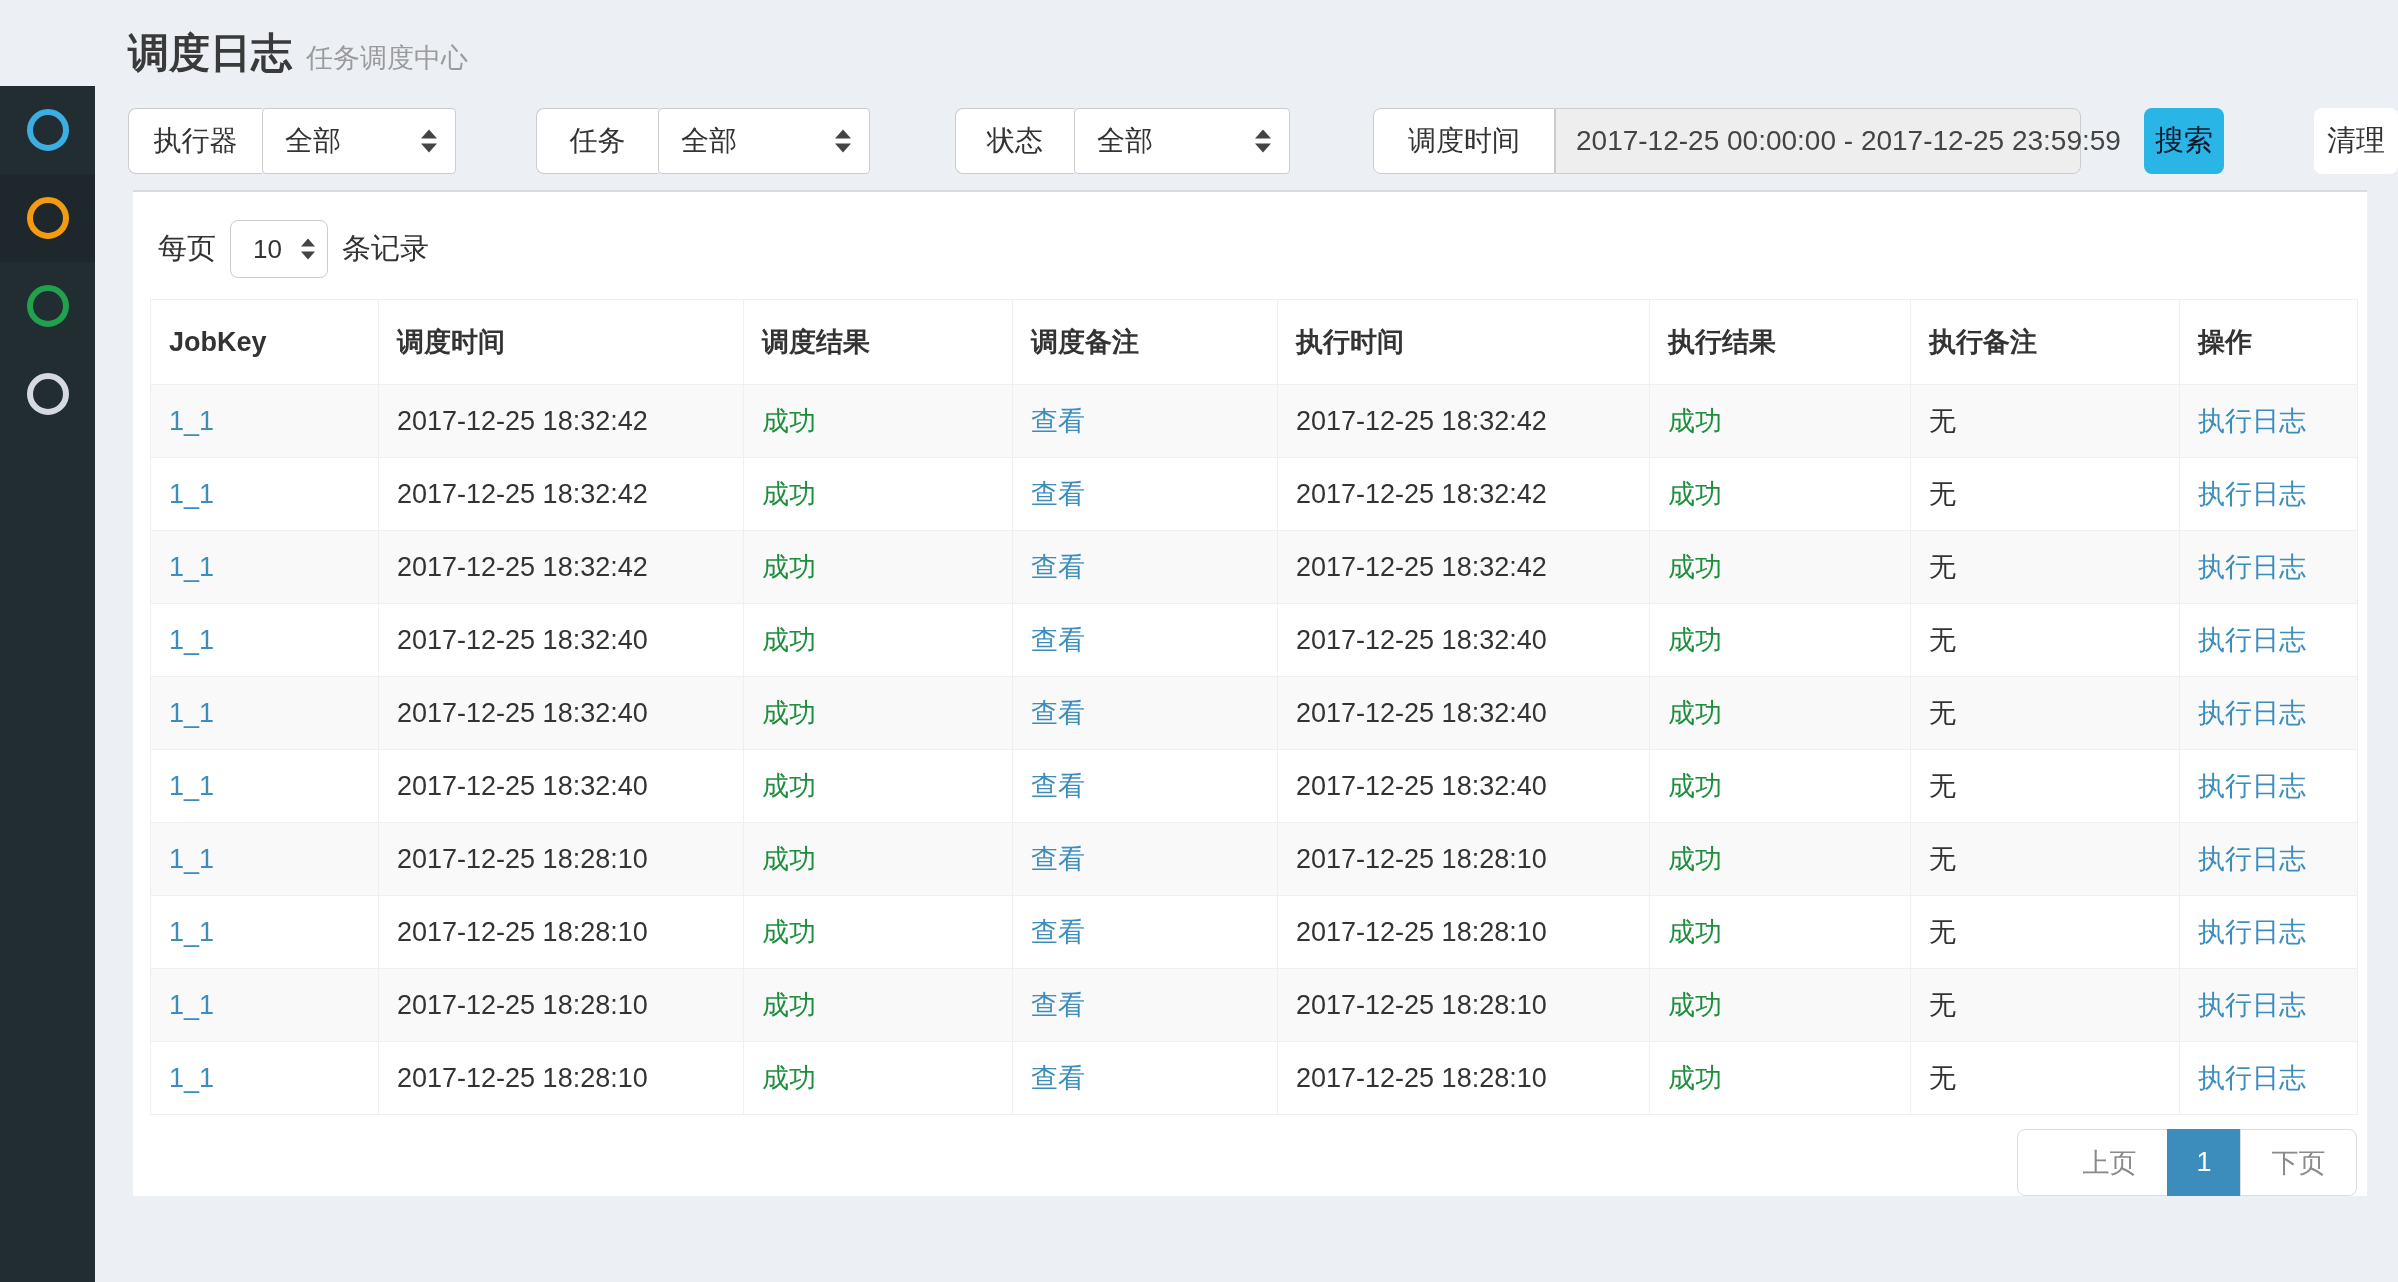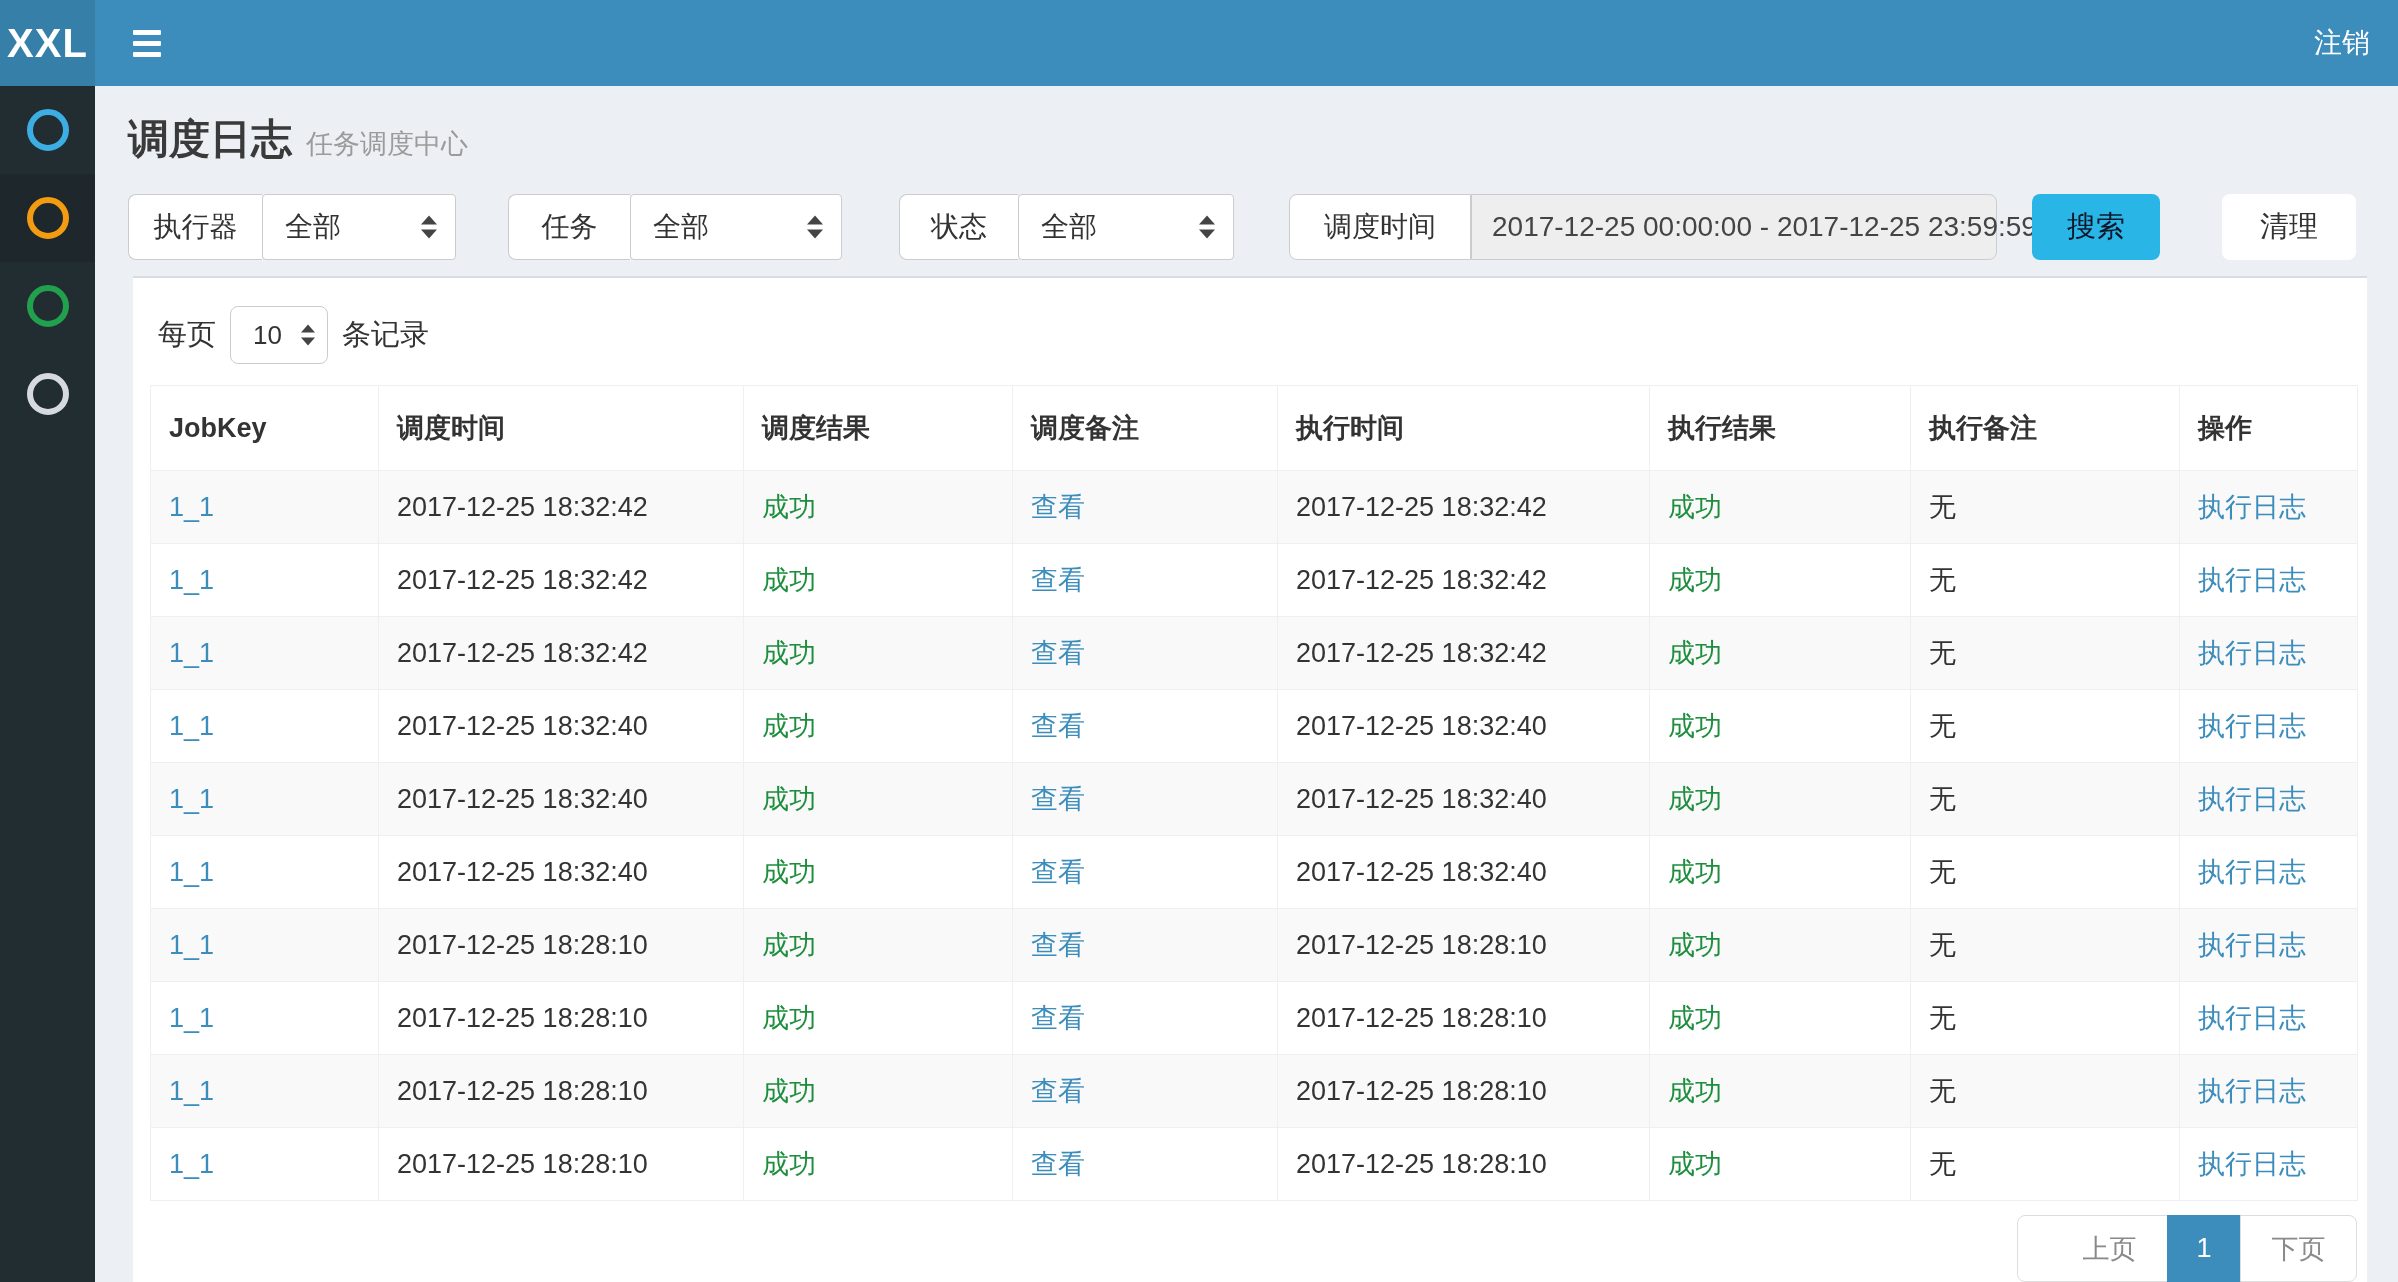--- a/index.html
+++ b/index.html
@@ -33,21 +33,21 @@
   .side-item.active{background:#1e282c;}
   .circle{width:30px;height:30px;border:6px solid #fff;border-radius:50%;}
 
   
   .content{margin-left:95px;height:1196px;display:flex;flex-direction:column;}
   .page-header{padding:26px 0 0 33px;height:82px;}
   .page-title{font-size:41px;font-weight:bold;color:#3a3a3a;display:inline;}
   .page-subtitle{font-size:27px;color:#9b9b9b;margin-left:14px;}
 
   
-  .filter-row{display:flex;align-items:center;padding:14px 0 16px 33px;height:66px;}
+  .filter-row{display:flex;align-items:center;padding:14px 0 16px 33px;height:66px;gap:28px;}
   .igroup{display:flex;height:66px;}
   .iaddon{
     background:#fff;border:1px solid #ccc;border-right:none;
     border-radius:8px 0 0 8px;display:flex;align-items:center;justify-content:center;
     font-size:28px;color:#333;
   }
   .iselect{
     background:#fff;border:1px solid #ccc;border-radius:4px;
     display:flex;align-items:center;font-size:28px;color:#333;
     position:relative;cursor:pointer;
@@ -120,32 +120,20 @@
   }
   .page-prev{width:115px;border-radius:8px 0 0 8px;padding-left:34px;}
   .page-cur{width:72px;background:#3c8dbc;border-color:#3c8dbc;color:#fff;margin-left:-1px;}
   .page-next{width:115px;border-radius:0 8px 8px 0;margin-left:-1px;}
 </style>
 </head>
 <body>
 
 <div class="app">
 
-  <header class="topbar">
-    <div class="logo">XXL</div>
-    <div class="navbar">
-      <div class="hamburger">
-        <span class="bar"></span>
-        <span class="bar"></span>
-        <span class="bar"></span>
-      </div>
-      <div class="nav-spacer"></div>
-      <div class="logout">注销</div>
-    </div>
-  </header>
 
   <aside class="sidebar">
       <div class="side-item">
         <span class="circle" style="border-color: rgb(60, 174, 227);"></span>
       </div>
       <div class="side-item active">
         <span class="circle" style="border-color: rgb(243, 156, 18);"></span>
       </div>
       <div class="side-item">
         <span class="circle" style="border-color: rgb(33, 160, 77);"></span>

